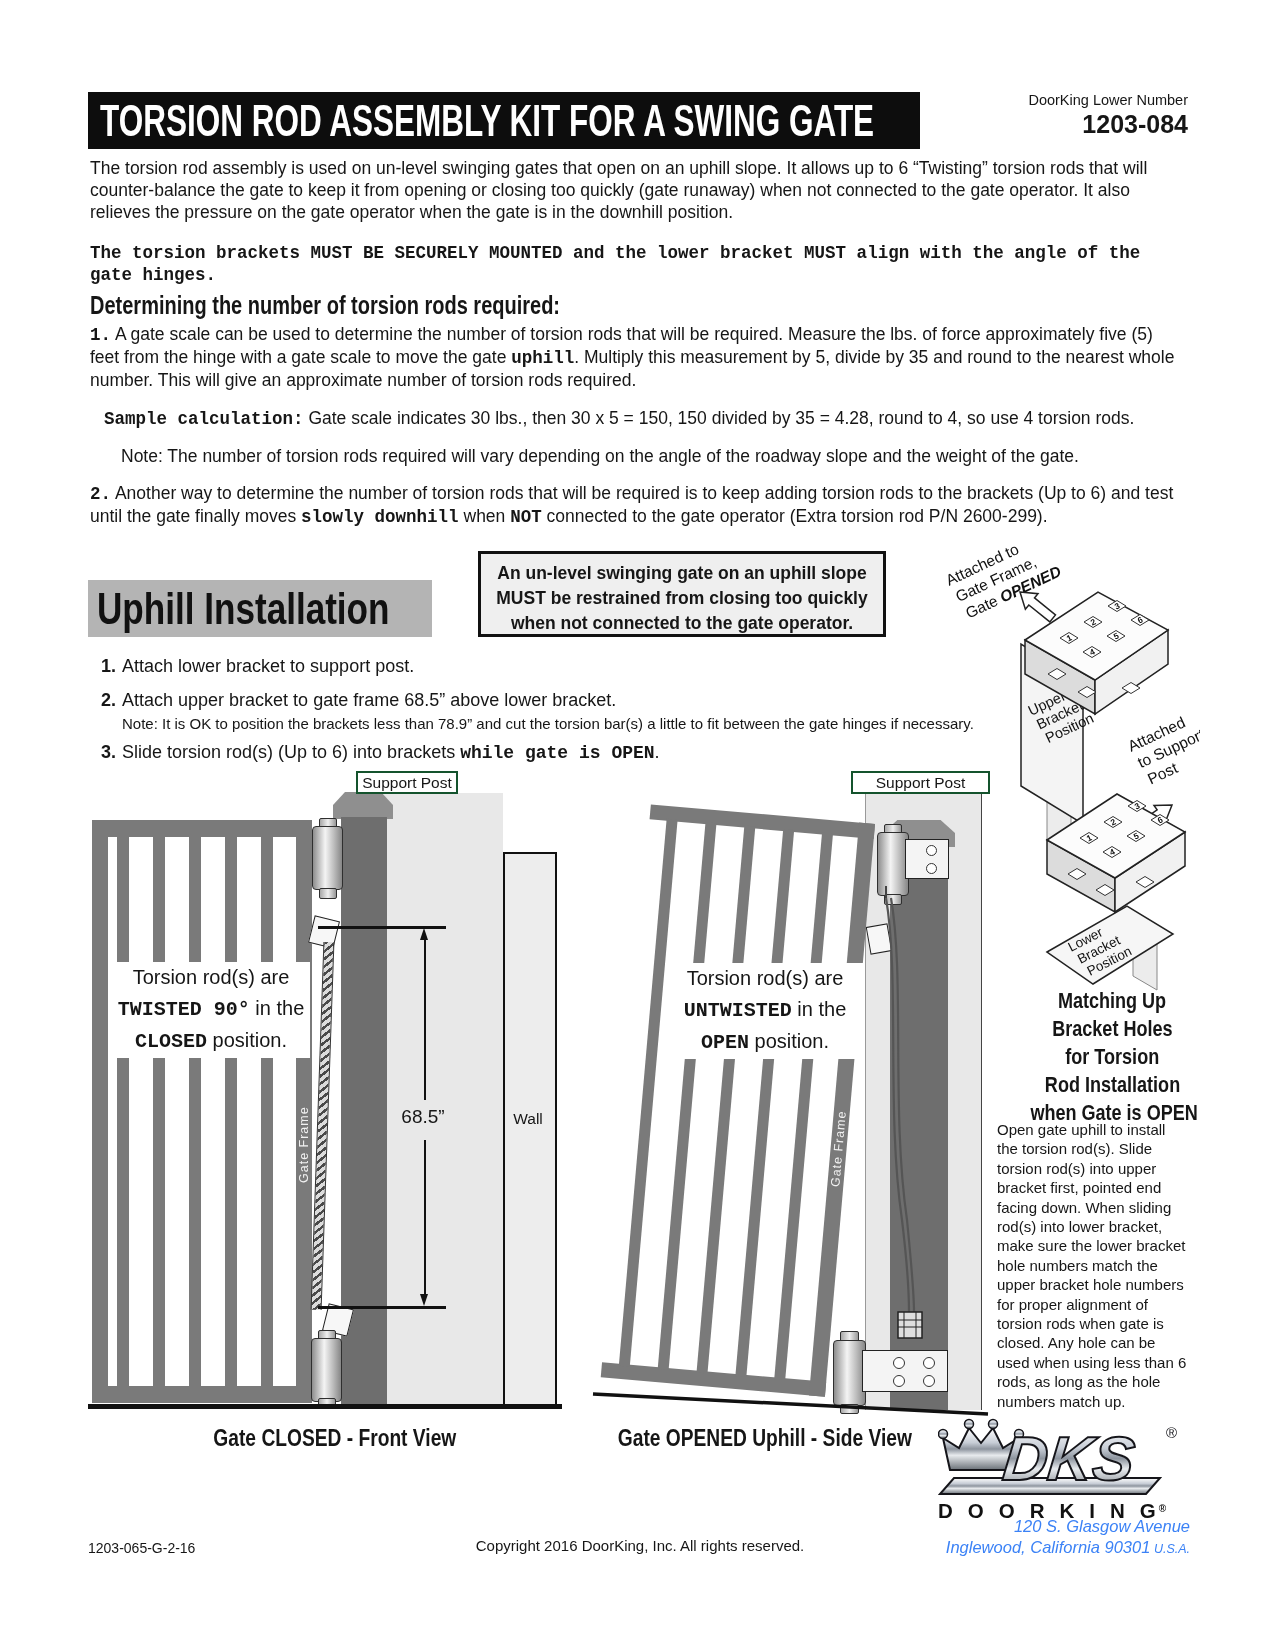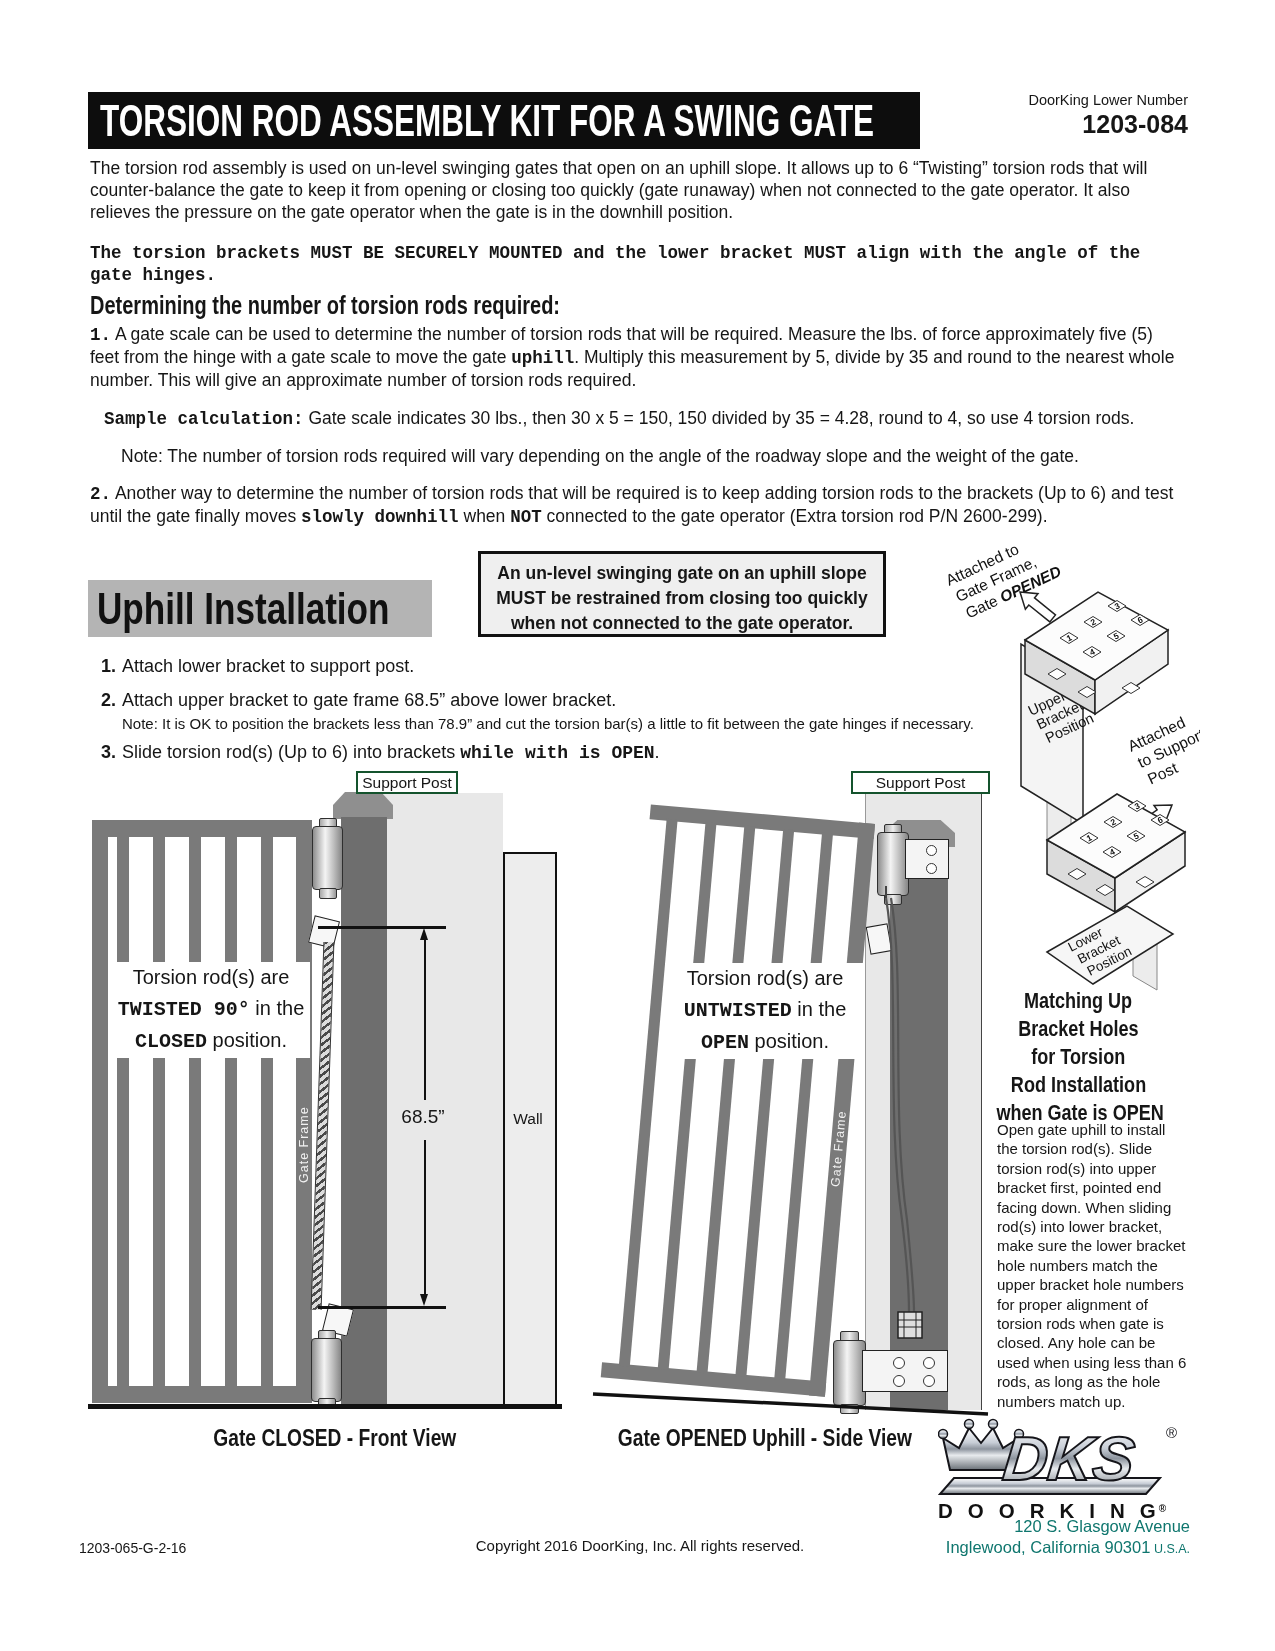--- a/index.html
+++ b/index.html
@@ -34,21 +34,21 @@
   .vtext{writing-mode:vertical-rl;transform:rotate(180deg);font-size:12.5px;color:#f2f2f2;letter-spacing:1px;text-align:center;}
   .dgtext{background:#fff;text-align:center;font-size:20px;line-height:31px;}
   .caption-wrap{text-align:center;}
   .caption-wrap span{font-size:24px;}
   .mh-wrap{text-align:center;}
   .mh-wrap div{line-height:26px;}
   .mh-wrap span{font-size:22px;}
   .mbody{font-size:15px;line-height:19.4px;}
   .groundline{background:#111;}
   .doorking{font-size:20.5px;font-weight:bold;letter-spacing:15px;white-space:nowrap;color:#111;}
-  .addr{text-align:right;font-size:16.5px;color:#0f766e;}
+  .addr{text-align:right;font-size:16.5px;color:#3b82f6;font-style:italic;}
   svg text{font-family:"Liberation Sans",sans-serif;}
 </style>
 </head>
 <body>
 
 <div class="page">
 
   <div class="abs titlebar" style="left:88px;top:92px;width:820px;height:57px;" 0="">
     <span class="cond sx70">TORSION ROD ASSEMBLY KIT FOR A SWING GATE</span>
   </div>
@@ -73,21 +73,21 @@
   </div>
   <div class="abs warnbox" style="left:478px;top:551px;width:408px;height:86px;box-sizing:border-box;">
     <div>An un-level swinging gate on an uphill slope</div>
     <div>MUST be restrained from closing too quickly</div>
     <div>when not connected to the gate operator.</div>
   </div>
 
   <div class="abs step" style="left:101px;top:656px;"><span class="stepnum">1.</span><span>Attach lower bracket to support post.</span></div>
   <div class="abs step" style="left:101px;top:690px;"><span class="stepnum">2.</span><span>Attach upper bracket to gate frame 68.5” above lower bracket.</span></div>
   <div class="abs small" style="left:122px;top:714px;width:1000px;">Note: It is OK to position the brackets less than 78.9” and cut the torsion bar(s) a little to fit between the gate hinges if necessary.</div>
-  <div class="abs step" style="left:101px;top:742px;"><span class="stepnum">3.</span><span>Slide torsion rod(s) (Up to 6) into brackets </span><span class="b">while with is OPEN</span><span>.</span></div>
+  <div class="abs step" style="left:101px;top:742px;"><span class="stepnum">3.</span><span>Slide torsion rod(s) (Up to 6) into brackets </span><span class="b">while gate is OPEN</span><span>.</span></div>
 
   <div class="abs lightpost" style="left:368px;top:793px;width:135px;height:612px;"></div>
   <div class="abs wall" style="left:503px;top:852px;width:54px;height:553px;box-sizing:border-box;"></div>
   <div class="abs cap" style="left:333px;top:792px;width:60px;height:27px;"></div>
   <div class="abs gray-dark" style="left:341px;top:817px;width:46px;height:588px;"></div>
 
   <div class="abs gray-mid" style="left:92px;top:820px;width:220px;height:17px;"></div>
   <div class="abs gray-mid" style="left:92px;top:1386px;width:220px;height:17px;"></div>
   <div class="abs gray-mid" style="left:92px;top:820px;width:16px;height:583px;"></div>
   <div class="abs gray-mid" style="left:117px;top:835px;width:12px;height:553px;"></div>
@@ -265,21 +265,21 @@
       <polygon points="216,280 225,274.5 234,280 225,285.5" fill="#fff" stroke="#333" stroke-width="1"></polygon>
       <text transform="translate(154,298) rotate(-25)" font-size="8.5" font-weight="bold" text-anchor="middle" dy="3" fill="#111">1</text>
       <text transform="translate(178,282) rotate(-25)" font-size="8.5" font-weight="bold" text-anchor="middle" dy="3" fill="#111">2</text>
       <text transform="translate(202,266) rotate(-25)" font-size="8.5" font-weight="bold" text-anchor="middle" dy="3" fill="#111">3</text>
       <text transform="translate(177,312) rotate(-25)" font-size="8.5" font-weight="bold" text-anchor="middle" dy="3" fill="#111">4</text>
       <text transform="translate(201,296) rotate(-25)" font-size="8.5" font-weight="bold" text-anchor="middle" dy="3" fill="#111">5</text>
       <text transform="translate(225,280) rotate(-25)" font-size="8.5" font-weight="bold" text-anchor="middle" dy="3" fill="#111">6</text>
     </g>
   </svg>
 
-  <div class="abs mh-wrap" style="left:978px;top:988px;width:200px;">
+  <div class="abs mh-wrap" style="left:1012px;top:988px;width:200px;">
     <div><span class="condc sx82">Matching Up</span></div>
     <div><span class="condc sx82">Bracket Holes</span></div>
     <div><span class="condc sx82">for Torsion</span></div>
     <div><span class="condc sx82">Rod Installation</span></div>
     <div><span class="condc sx82">when Gate is OPEN</span></div>
   </div>
   <div class="abs mbody" style="left:997px;top:1120px;width:190px;">Open gate uphill to install the torsion rod(s). Slide torsion rod(s) into upper bracket first, pointed end facing down. When sliding rod(s) into lower bracket, make sure the lower bracket hole numbers match the upper bracket hole numbers for proper alignment of torsion rods when gate is closed. Any hole can be used when using less than 6 rods, as long as the hole numbers match up.</div>
 
   <svg class="abs" style="left:938px;top:1416px;" width="258" height="86" viewBox="0 0 258 86">
     <defs>
@@ -299,16 +299,16 @@
     <polygon points="2,78 208,78 222,62 16,62" fill="url(#sg)" stroke="#15151a" stroke-width="2"></polygon>
     <text x="70" y="64" font-size="62" font-weight="bold" font-style="italic" transform="skewX(-6)" fill="url(#sg)" stroke="#15151a" stroke-width="2">DKS</text>
     <text x="228" y="22" font-size="15" fill="#15151a">®</text>
   </svg>
   <div class="abs" style="left:938px;top:1499px;width:258px;">
     <span class="doorking">DOORKING</span><span style="font-size:10px;font-weight:bold;vertical-align:super;margin-left:-12px;">®</span>
   </div>
   <div class="abs addr" style="left:858px;top:1517px;width:332px;">120 S. Glasgow Avenue</div>
   <div class="abs addr" style="left:858px;top:1538px;width:332px;"><span>Inglewood, California 90301</span><span style="font-size:12.5px;"> U.S.A.</span></div>
 
-  <div class="abs" style="left:79px;top:1540px;font-size:14px;">1203-065-G-2-16</div>
+  <div class="abs" style="left:88px;top:1540px;font-size:14px;">1203-065-G-2-16</div>
   <div class="abs" style="left:350px;top:1537px;width:580px;text-align:center;font-size:15px;">Copyright 2016 DoorKing, Inc. All rights reserved.</div>
 
 </div>
 
 </body></html>

